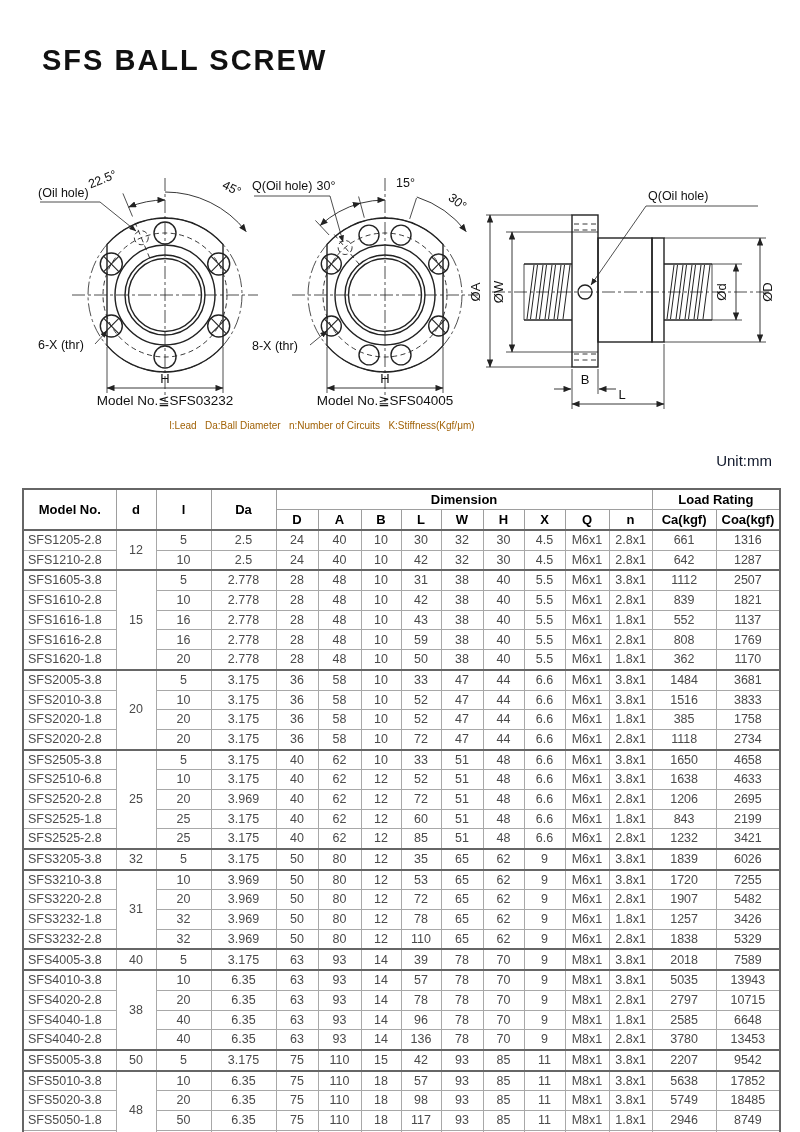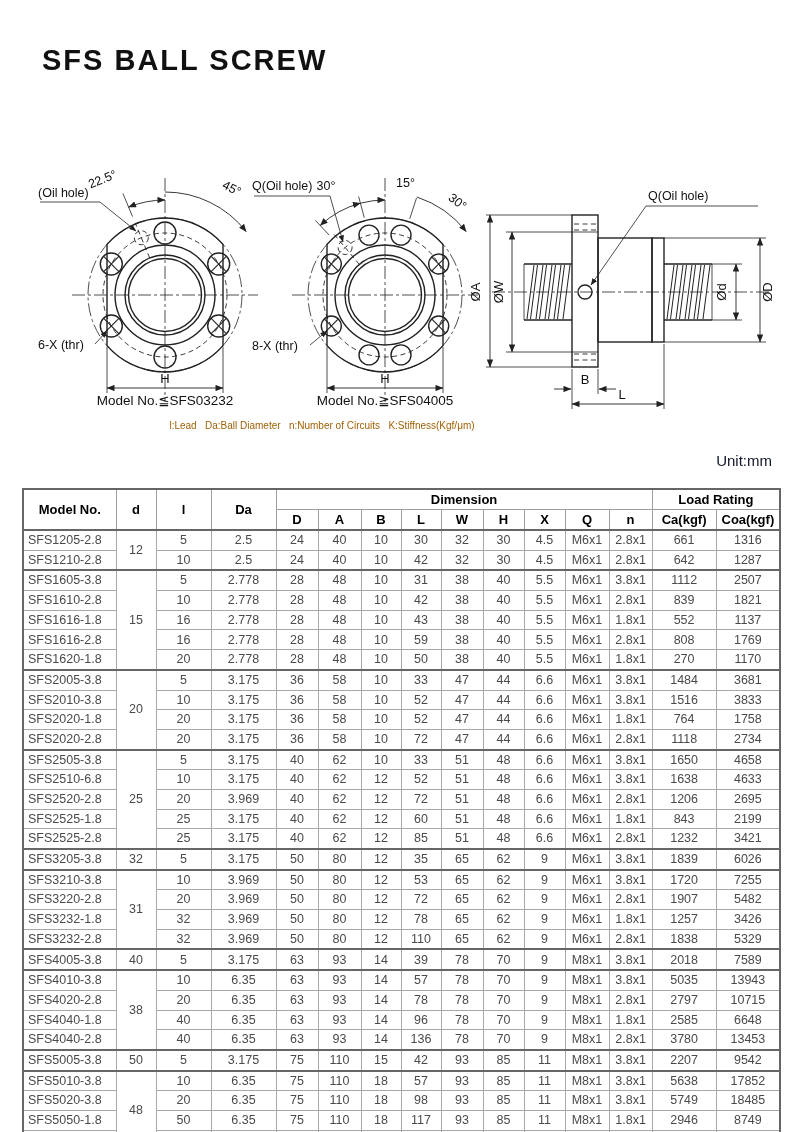--- a/index.html
+++ b/index.html
@@ -365,21 +365,21 @@
           <td>2.778</td>
           <td>28</td>
           <td>48</td>
           <td>10</td>
           <td>50</td>
           <td>38</td>
           <td>40</td>
           <td>5.5</td>
           <td>M6x1</td>
           <td>1.8x1</td>
-          <td>270</td>
+          <td>362</td>
           <td>1170</td>
         </tr>
         <tr class="gstart">
           <td class="model">SFS2005-3.8</td>
           <td rowspan="4">20</td>
           <td>5</td>
           <td>3.175</td>
           <td>36</td>
           <td>58</td>
           <td>10</td>
@@ -414,21 +414,21 @@
           <td>3.175</td>
           <td>36</td>
           <td>58</td>
           <td>10</td>
           <td>52</td>
           <td>47</td>
           <td>44</td>
           <td>6.6</td>
           <td>M6x1</td>
           <td>1.8x1</td>
-          <td>764</td>
+          <td>385</td>
           <td>1758</td>
         </tr>
         <tr>
           <td class="model">SFS2020-2.8</td>
           <td>20</td>
           <td>3.175</td>
           <td>36</td>
           <td>58</td>
           <td>10</td>
           <td>72</td>

